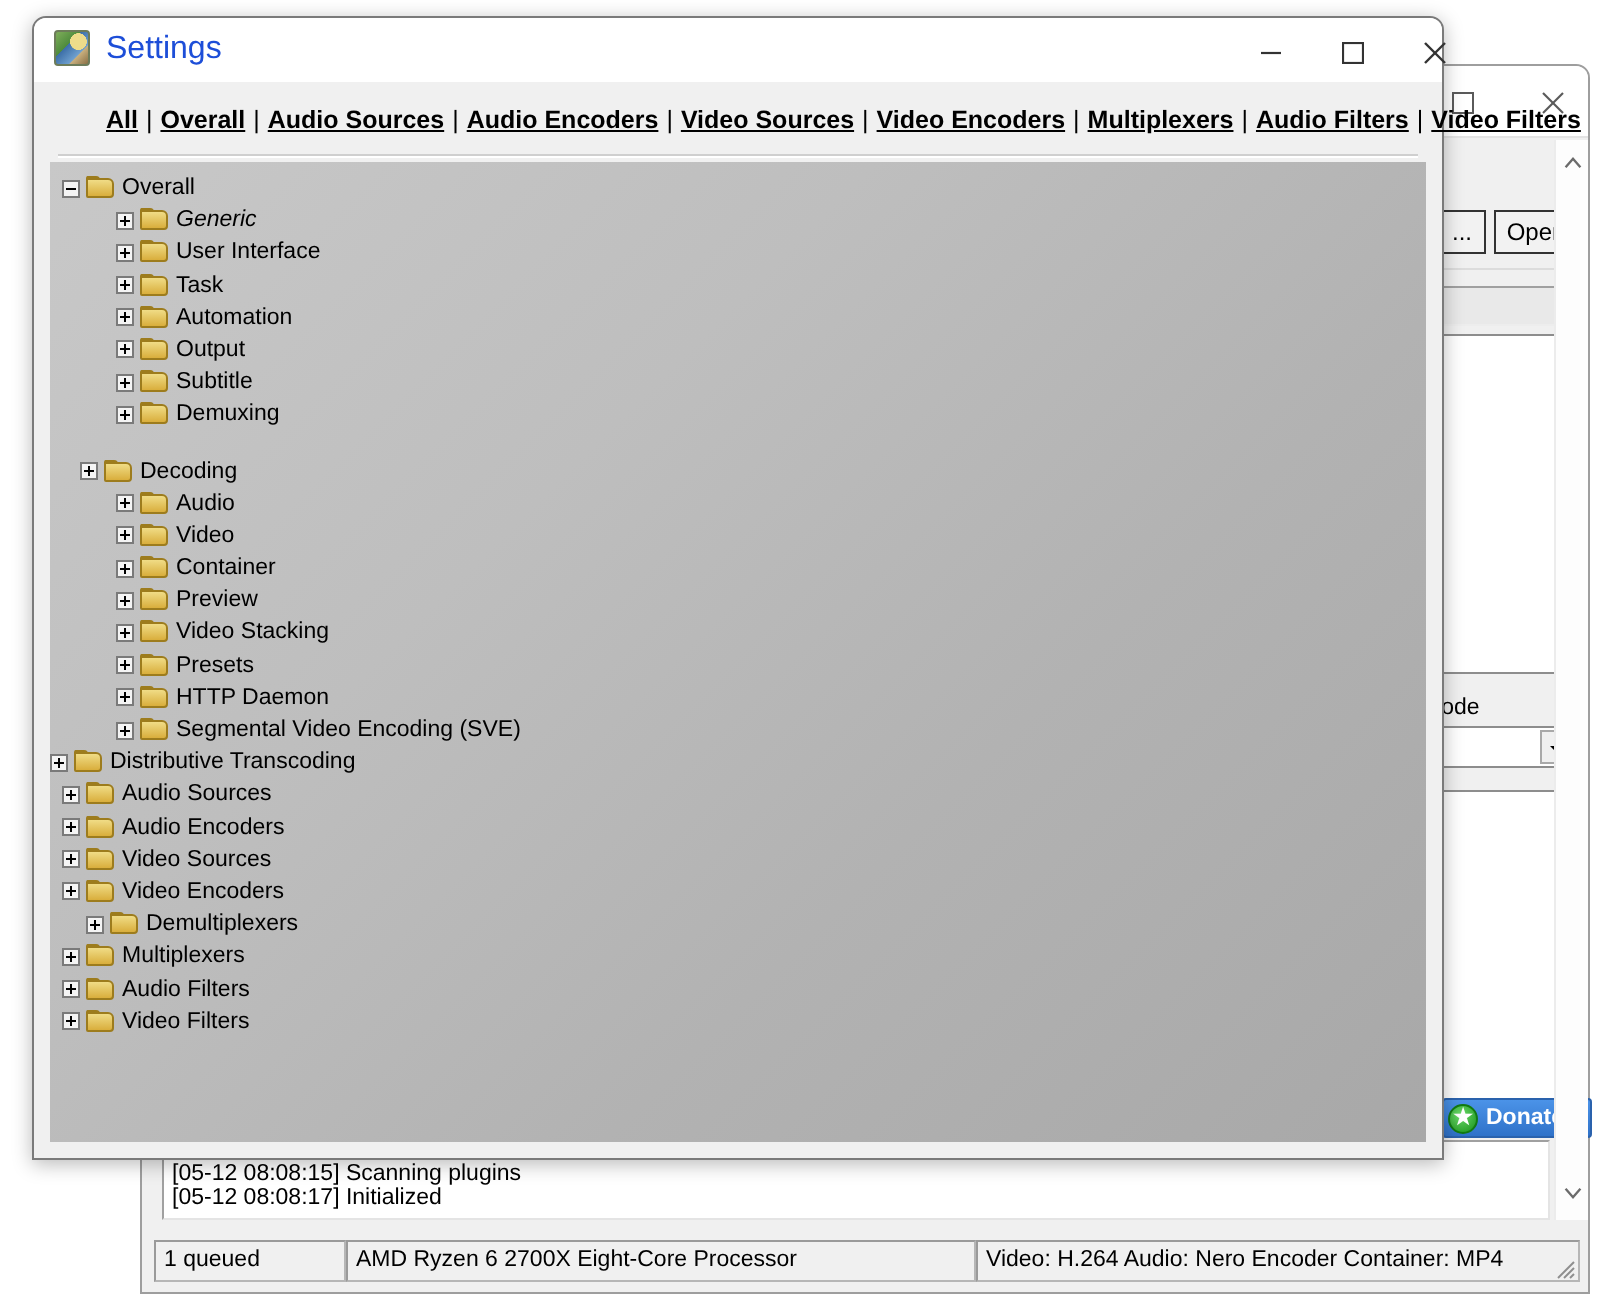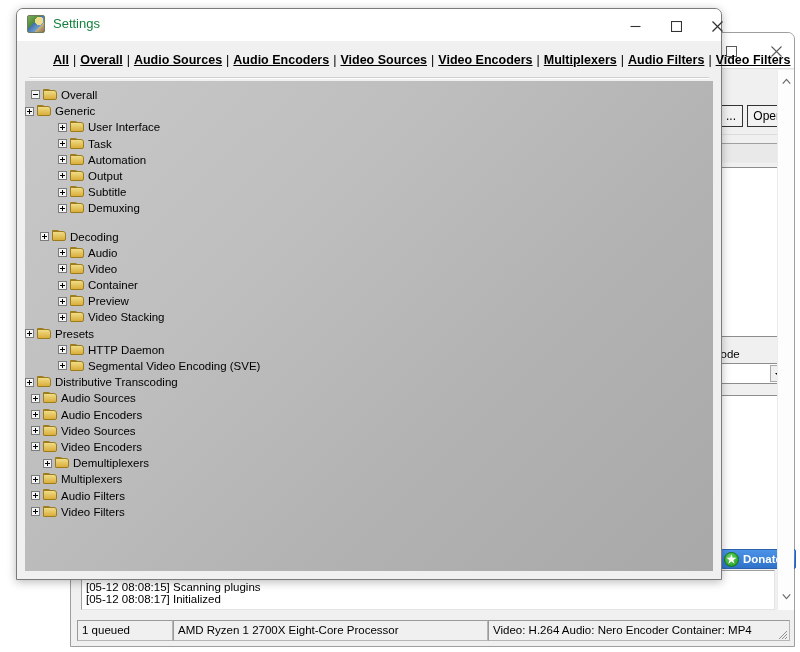--- a/index.html
+++ b/index.html
@@ -260,22 +260,22 @@
     background:
       radial-gradient(circle at 70% 30%, #eedc8a 0 26%, transparent 27%),
       linear-gradient(135deg, #7fae5a 0%, #4e8b3c 38%, #3d6fa8 39%, #6fa0cf 70%, #c9b07e 71%, #8a6f45 100%);
     border: 1px solid #6d7c5a;
     box-sizing: border-box;
   }
   .dlg-title {
     position: absolute;
     left: 36px;
     top: 7px;
-    font-size: 13px;
-    color: #15803d;
+    font-size: 16px;
+    color: #1d4ed8;
     white-space: nowrap;
   }
   .dlg-winbtn {
     position: absolute;
     top: 1px;
     width: 42px;
     height: 30px;
     color: #333;
   }
   .dlg-winbtn svg { display: block; margin: 11px auto; }
@@ -437,21 +437,21 @@
     </div>
 
     <div class="log-panel">
       <div class="log-line" style="margin-top:-3px;">[05-12 08:08:15] Built-in HTTPd started on port 19019 [httpd]</div>
       <div class="log-line">[05-12 08:08:15] Scanning plugins</div>
       <div class="log-line">[05-12 08:08:17] Initialized</div>
     </div>
 
     <div class="statusbar">
       <div class="status-cell" style="left:0px; width:96px;">1 queued</div>
-      <div class="status-cell" style="left:96px; width:315px;">AMD Ryzen 1 2700X Eight-Core Processor</div>
+      <div class="status-cell" style="left:96px; width:315px;">AMD Ryzen 6 2700X Eight-Core Processor</div>
       <div class="status-cell" style="left:411px; width:302px;">Video: H.264  Audio: Nero Encoder  Container: MP4</div>
       <svg class="resize-grip" viewBox="0 0 12 12">
         <g stroke="#8e8e8e" stroke-width="1">
           <line x1="11" y1="3" x2="3" y2="11"></line>
           <line x1="11" y1="6" x2="6" y2="11"></line>
           <line x1="11" y1="9" x2="9" y2="11"></line>
         </g>
       </svg>
     </div>
 
@@ -493,34 +493,34 @@
       </div>
     </div>
 
     <div class="dlg-body">
 
       <div class="nav-links" id="nav-links"><span class="nav-link">All</span><span class="nav-sep">|</span><span class="nav-link">Overall</span><span class="nav-sep">|</span><span class="nav-link">Audio Sources</span><span class="nav-sep">|</span><span class="nav-link">Audio Encoders</span><span class="nav-sep">|</span><span class="nav-link">Video Sources</span><span class="nav-sep">|</span><span class="nav-link">Video Encoders</span><span class="nav-sep">|</span><span class="nav-link">Multiplexers</span><span class="nav-sep">|</span><span class="nav-link">Audio Filters</span><span class="nav-sep">|</span><span class="nav-link">Video Filters</span></div>
       <div class="nav-divider"></div>
 
       <div class="tree-panel" id="tree-panel">
           <div class="tnode" style="padding-left: 6px; margin-top: 5px;"><span class="toggle"></span><span class="folder"><span class="flap"></span><span class="back"></span></span><span class="tlabel">Overall</span></div>
-          <div class="tnode" style="margin-top: 0px;"><span class="toggle plus"></span><span class="folder"><span class="flap"></span><span class="back"></span></span><span class="tlabel">Generic</span></div>
+          <div class="tnode" style="padding-left: 33px; margin-top: 0px; font-style: italic;"><span class="toggle plus"></span><span class="folder"><span class="flap"></span><span class="back"></span></span><span class="tlabel">Generic</span></div>
           <div class="tnode" style="padding-left: 33px; margin-top: 0px;"><span class="toggle plus"></span><span class="folder"><span class="flap"></span><span class="back"></span></span><span class="tlabel">User Interface</span></div>
           <div class="tnode" style="padding-left: 33px; margin-top: 0px;"><span class="toggle plus"></span><span class="folder"><span class="flap"></span><span class="back"></span></span><span class="tlabel">Task</span></div>
           <div class="tnode" style="padding-left: 33px; margin-top: 0px;"><span class="toggle plus"></span><span class="folder"><span class="flap"></span><span class="back"></span></span><span class="tlabel">Automation</span></div>
           <div class="tnode" style="padding-left: 33px; margin-top: 0px;"><span class="toggle plus"></span><span class="folder"><span class="flap"></span><span class="back"></span></span><span class="tlabel">Output</span></div>
           <div class="tnode" style="padding-left: 33px; margin-top: 0px;"><span class="toggle plus"></span><span class="folder"><span class="flap"></span><span class="back"></span></span><span class="tlabel">Subtitle</span></div>
           <div class="tnode" style="padding-left: 33px; margin-top: 0px;"><span class="toggle plus"></span><span class="folder"><span class="flap"></span><span class="back"></span></span><span class="tlabel">Demuxing</span></div>
           <div class="tnode" style="padding-left: 15px; margin-top: 12px;"><span class="toggle plus"></span><span class="folder"><span class="flap"></span><span class="back"></span></span><span class="tlabel">Decoding</span></div>
           <div class="tnode" style="padding-left: 33px; margin-top: 0px;"><span class="toggle plus"></span><span class="folder"><span class="flap"></span><span class="back"></span></span><span class="tlabel">Audio</span></div>
           <div class="tnode" style="padding-left: 33px; margin-top: 0px;"><span class="toggle plus"></span><span class="folder"><span class="flap"></span><span class="back"></span></span><span class="tlabel">Video</span></div>
           <div class="tnode" style="padding-left: 33px; margin-top: 0px;"><span class="toggle plus"></span><span class="folder"><span class="flap"></span><span class="back"></span></span><span class="tlabel">Container</span></div>
           <div class="tnode" style="padding-left: 33px; margin-top: 0px;"><span class="toggle plus"></span><span class="folder"><span class="flap"></span><span class="back"></span></span><span class="tlabel">Preview</span></div>
           <div class="tnode" style="padding-left: 33px; margin-top: 0px;"><span class="toggle plus"></span><span class="folder"><span class="flap"></span><span class="back"></span></span><span class="tlabel">Video Stacking</span></div>
-          <div class="tnode" style="margin-top: 0px;"><span class="toggle plus"></span><span class="folder"><span class="flap"></span><span class="back"></span></span><span class="tlabel">Presets</span></div>
+          <div class="tnode" style="padding-left: 33px; margin-top: 0px;"><span class="toggle plus"></span><span class="folder"><span class="flap"></span><span class="back"></span></span><span class="tlabel">Presets</span></div>
           <div class="tnode" style="padding-left: 33px; margin-top: 0px;"><span class="toggle plus"></span><span class="folder"><span class="flap"></span><span class="back"></span></span><span class="tlabel">HTTP Daemon</span></div>
           <div class="tnode" style="padding-left: 33px; margin-top: 0px;"><span class="toggle plus"></span><span class="folder"><span class="flap"></span><span class="back"></span></span><span class="tlabel">Segmental Video Encoding (SVE)</span></div>
           <div class="tnode" style="margin-top: 0px;"><span class="toggle plus"></span><span class="folder"><span class="flap"></span><span class="back"></span></span><span class="tlabel">Distributive Transcoding</span></div>
           <div class="tnode" style="padding-left: 6px; margin-top: 0px;"><span class="toggle plus"></span><span class="folder"><span class="flap"></span><span class="back"></span></span><span class="tlabel">Audio Sources</span></div>
           <div class="tnode" style="padding-left: 6px; margin-top: 0px;"><span class="toggle plus"></span><span class="folder"><span class="flap"></span><span class="back"></span></span><span class="tlabel">Audio Encoders</span></div>
           <div class="tnode" style="padding-left: 6px; margin-top: 0px;"><span class="toggle plus"></span><span class="folder"><span class="flap"></span><span class="back"></span></span><span class="tlabel">Video Sources</span></div>
           <div class="tnode" style="padding-left: 6px; margin-top: 0px;"><span class="toggle plus"></span><span class="folder"><span class="flap"></span><span class="back"></span></span><span class="tlabel">Video Encoders</span></div>
           <div class="tnode" style="padding-left: 18px; margin-top: 0px;"><span class="toggle plus"></span><span class="folder"><span class="flap"></span><span class="back"></span></span><span class="tlabel">Demultiplexers</span></div>
           <div class="tnode" style="padding-left: 6px; margin-top: 0px;"><span class="toggle plus"></span><span class="folder"><span class="flap"></span><span class="back"></span></span><span class="tlabel">Multiplexers</span></div>
           <div class="tnode" style="padding-left: 6px; margin-top: 0px;"><span class="toggle plus"></span><span class="folder"><span class="flap"></span><span class="back"></span></span><span class="tlabel">Audio Filters</span></div>

